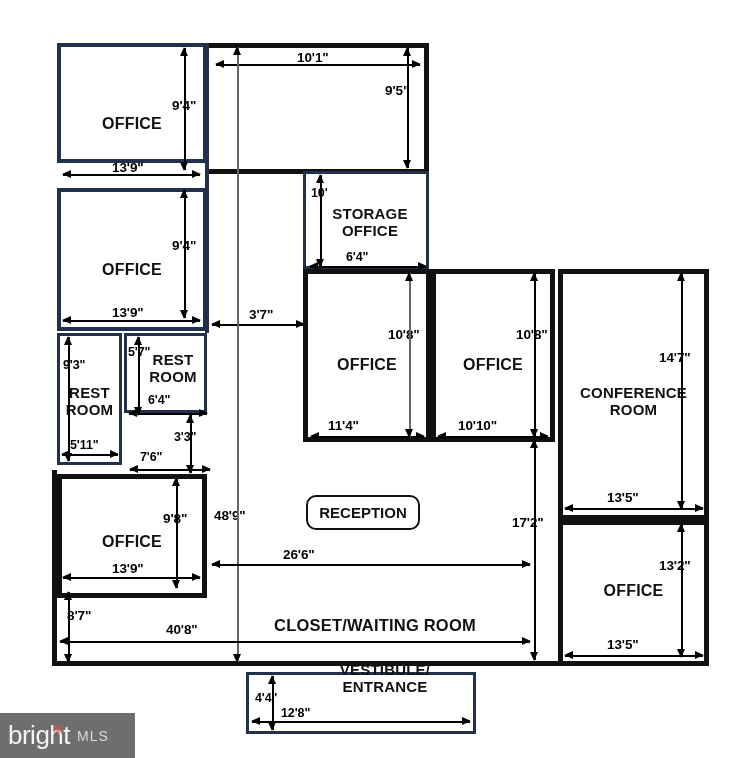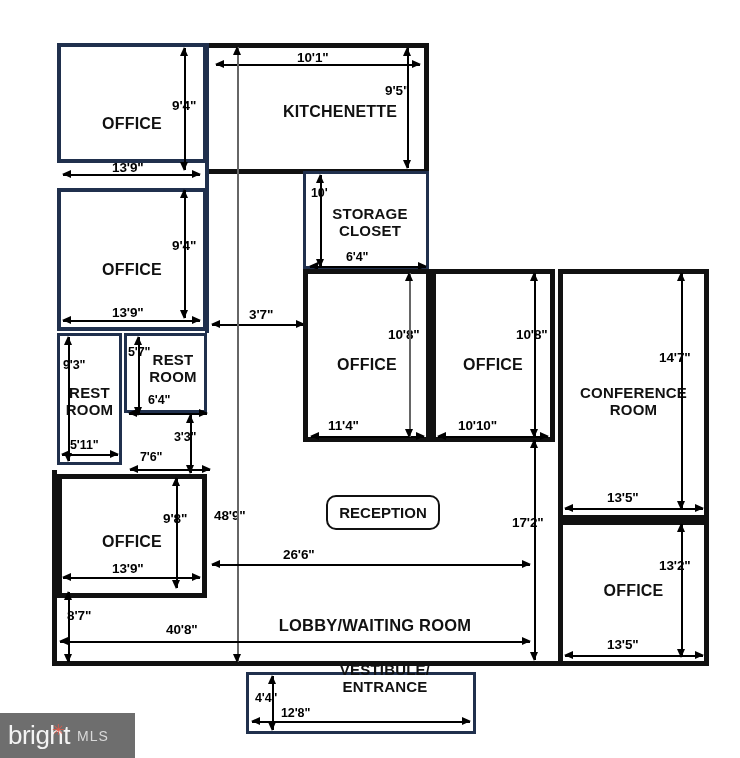--- a/index.html
+++ b/index.html
@@ -234,37 +234,36 @@
   <div class="dim" style="left:163px; top:511px;">9'8"</div>
   <div class="arrow-v" style="left:172px; top:478px; height:110px;">
     <span class="bar"></span>
       <span class="head up"></span>
       <span class="head down"></span>
   </div>
 
   <div class="room wall-black" style="left:209px; top:43px; width:220px; height:131px; border-left:none;"></div>
 
   <div style="position:absolute; left:205px; top:43px; width:4px; height:290px; background:#20304d;"></div>
-  <div class="room-label lbl-16" style="left:270px; top:103px; width:140px;">KITCHENETTE</div>
   <div class="dim" style="left:297px; top:50px;">10'1"</div>
   <div class="arrow-h" style="left:216px; top:60px; width:204px;">
     <span class="bar"></span>
       <span class="head left"></span>
       <span class="head right"></span>
   </div>
   <div class="dim" style="left:385px; top:83px;">9'5"</div>
   <div class="arrow-v" style="left:403px; top:48px; height:120px;">
     <span class="bar"></span>
       <span class="head up"></span>
       <span class="head down"></span>
   </div>
 
   <div class="room wall-thin-navy" style="left:303px; top:171px; width:126px; height:98px;"></div>
   <div class="room-label lbl-15" style="left:311px; top:206px; width:118px;">STORAGE
-CLOSET</div>
+OFFICE</div>
   <div class="dim dim-sm" style="left:346px; top:250px;">6'4"</div>
   <div class="arrow-h" style="left:310px; top:262px; width:116px;">
     <span class="bar"></span>
       <span class="head left"></span>
       <span class="head right"></span>
   </div>
   <div class="dim dim-sm" style="left:311px; top:186px;">10'</div>
   <div class="arrow-v" style="left:316px; top:175px; height:92px;">
     <span class="bar"></span>
       <span class="head up"></span>
@@ -346,32 +345,32 @@
       <span class="head down"></span>
   </div>
 
   <div class="dim" style="left:512px; top:515px;">17'2"</div>
   <div class="arrow-v" style="left:530px; top:440px; height:220px;">
     <span class="bar"></span>
       <span class="head up"></span>
       <span class="head down"></span>
   </div>
 
-  <div id="reception-pill" style="left:326px; top:495px; width:110px; height:31px;text-align:right;">
+  <div id="reception-pill" style="left:306px; top:495px; width:110px; height:31px;text-align:right;">
     <span>RECEPTION</span>
   </div>
 
   <div class="dim" style="left:283px; top:547px;">26'6"</div>
   <div class="arrow-h" style="left:212px; top:560px; width:318px;">
     <span class="bar"></span>
       <span class="head left"></span>
       <span class="head right"></span>
   </div>
 
-  <div class="room-label lbl-17" style="left:215px; top:616px; width:320px;">LOBBY/WAITING ROOM</div>
+  <div class="room-label lbl-17" style="left:215px; top:616px; width:320px;">CLOSET/WAITING ROOM</div>
   <div class="dim" style="left:166px; top:622px;">40'8"</div>
   <div class="arrow-h" style="left:60px; top:637px; width:470px;">
     <span class="bar"></span>
       <span class="head left"></span>
       <span class="head right"></span>
   </div>
   <div class="dim" style="left:67px; top:608px;">8'7"</div>
   <div class="arrow-v" style="left:64px; top:592px; height:70px;">
     <span class="bar"></span>
       <span class="head up"></span>

